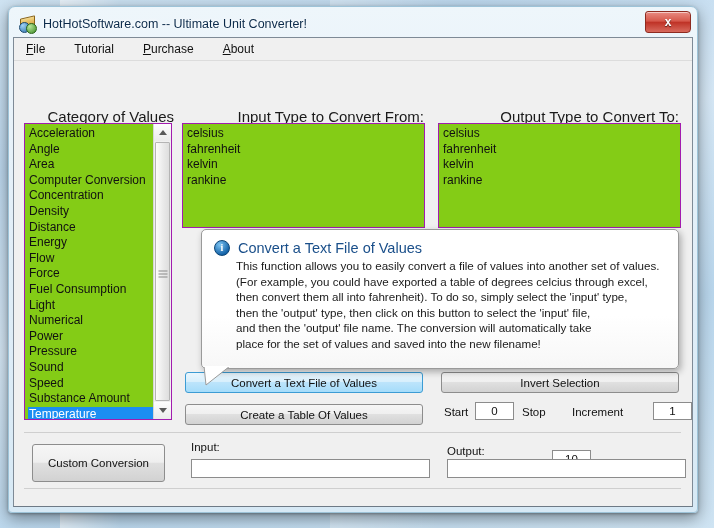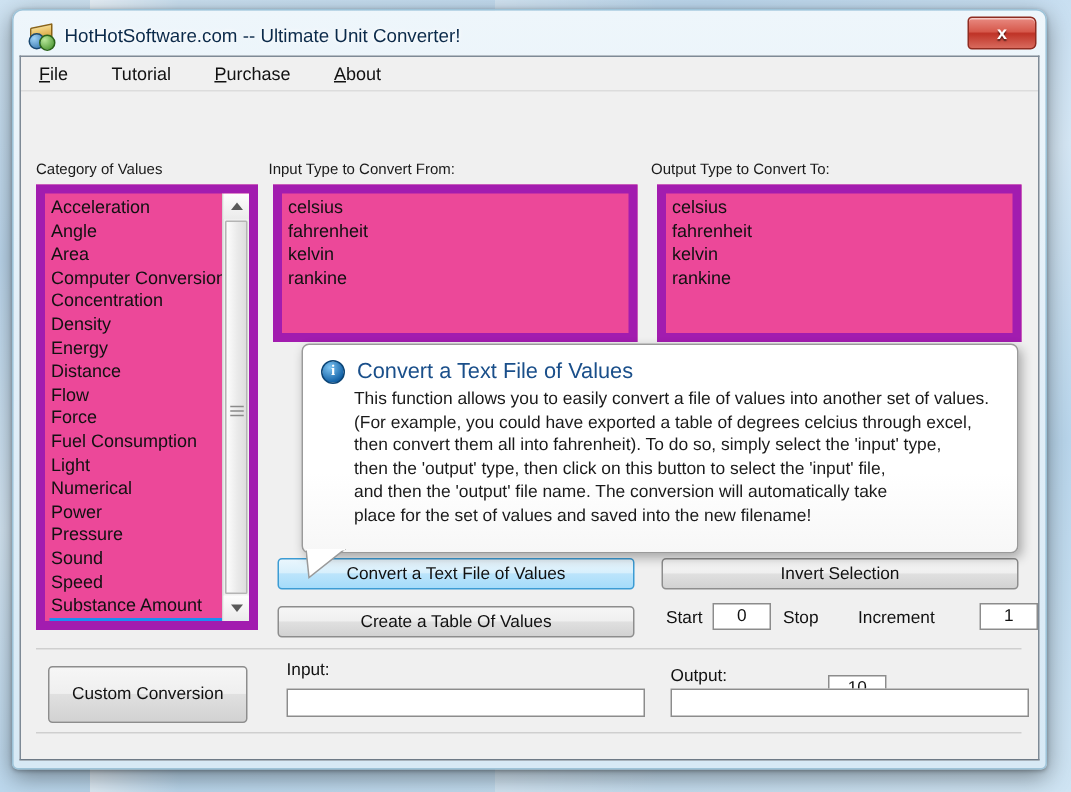--- a/index.html
+++ b/index.html
@@ -94,29 +94,29 @@
   }
   .menu-item {
     padding: 2px 13px 2px 2px;
     margin-right: 14px;
     cursor: default;
   }
   .menu-item u { text-decoration: underline; }
 
   
   .col-label {
-    font-size: 10px; color: #1a1a1a;
-    text-align: left;
+    font-size: 15px; color: #1a1a1a;
+    text-align: right;
   }
 
   
   .listbox {
     position: absolute;
-    background: #ec4899;
-    border: 6px solid #a21caf;
+    background: #84cc16;
+    border: 1px solid #a21caf;
     box-sizing: border-box;
     overflow: hidden;
     font-size: 12px; color: #111;
   }
   .list-items { padding: 2px 0 0 3px; }
   .list-item {
     height: 15.6px; line-height: 15.6px;
     white-space: nowrap;
     padding-left: 1px;
     cursor: default;
@@ -278,22 +278,22 @@
     <div class="col-label" style="position:absolute;left:420px;top:70px;width:245px;">Output Type to Convert To:</div>
 
     <div class="listbox" style="left:10px;top:85px;width:148px;height:297px;">
       <div class="list-items" id="cat-items" style="width:130px;">
           <div class="list-item">Acceleration</div>
           <div class="list-item">Angle</div>
           <div class="list-item">Area</div>
           <div class="list-item">Computer Conversion</div>
           <div class="list-item">Concentration</div>
           <div class="list-item">Density</div>
+          <div class="list-item">Distance</div>
           <div class="list-item">Energy</div>
-          <div class="list-item">Distance</div>
           <div class="list-item">Flow</div>
           <div class="list-item">Force</div>
           <div class="list-item">Fuel Consumption</div>
           <div class="list-item">Light</div>
           <div class="list-item">Numerical</div>
           <div class="list-item">Power</div>
           <div class="list-item">Pressure</div>
           <div class="list-item">Sound</div>
           <div class="list-item">Speed</div>
           <div class="list-item">Substance Amount</div>

